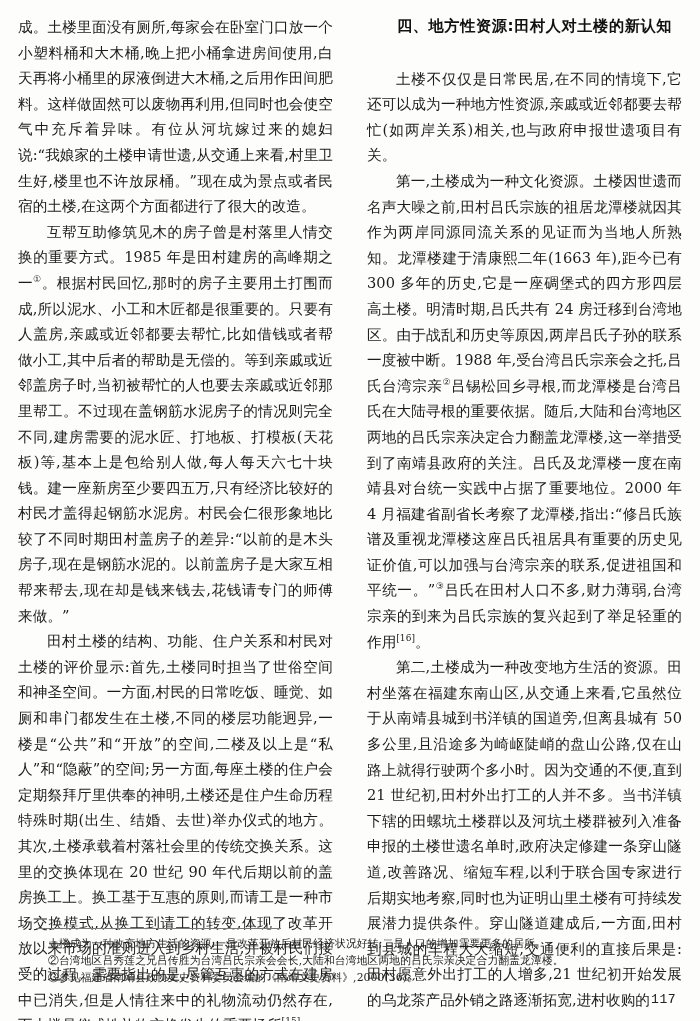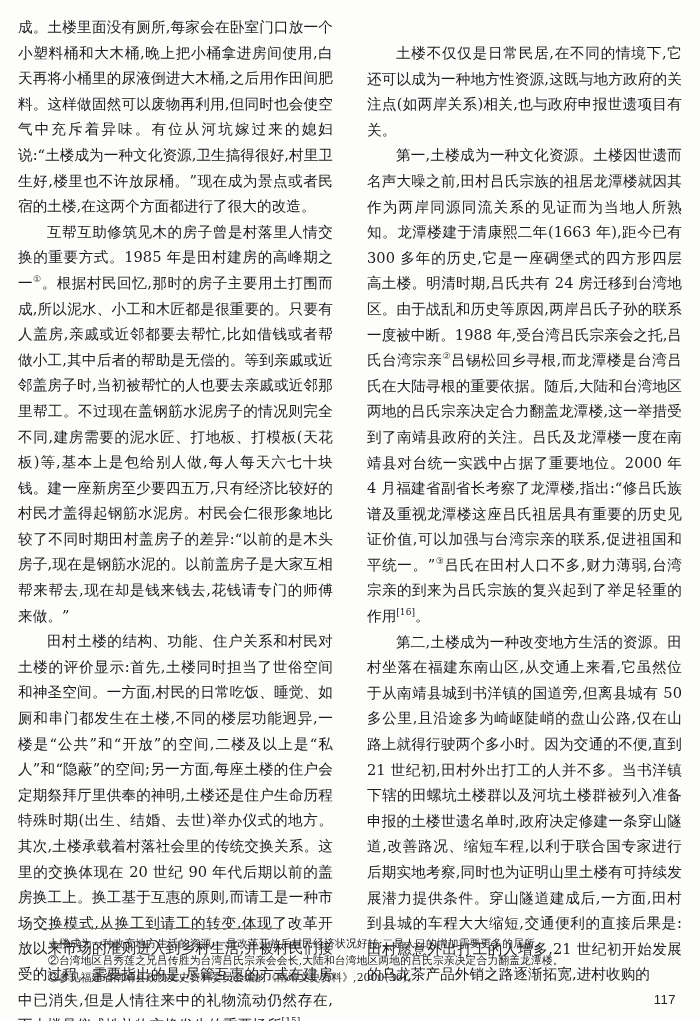--- a/index.html
+++ b/index.html
@@ -101,48 +101,49 @@
     white-space: nowrap;
     color: #222;
     letter-spacing: 0.1px;
   }
 
   .page-number {
     position: absolute;
     right: 24px;
     bottom: 14px;
     font-size: 13px;
-    font-family: Liberation Sans, sans-serif;
+    font-family: Liberation Mono, monospace;
     color: #222;
     letter-spacing: 0.5px;
     text-align: right;
   }
 </style>
 </head>
 <body>
 
 <div class="page"></div>
 
 <div class="columns">
 
   <div class="col col-left">
 
-    <p class="para cont">成。土楼里面没有厕所,每家会在卧室门口放一个小塑料桶和大木桶,晚上把小桶拿进房间使用,白天再将小桶里的尿液倒进大木桶,之后用作田间肥料。这样做固然可以废物再利用,但同时也会使空气中充斥着异味。有位从河坑嫁过来的媳妇说:“土楼成为一种文化资源,卫生搞得很好,村里卫生好,楼里也不许放尿桶。”现在成为景点或者民宿的土楼,在这两个方面都进行了很大的改造。</p>
+    <p class="para cont">成。土楼里面没有厕所,每家会在卧室门口放一个小塑料桶和大木桶,晚上把小桶拿进房间使用,白天再将小桶里的尿液倒进大木桶,之后用作田间肥料。这样做固然可以废物再利用,但同时也会使空气中充斥着异味。有位从河坑嫁过来的媳妇说:“我娘家的土楼申请世遗,从交通上来看,村里卫生好,楼里也不许放尿桶。”现在成为景点或者民宿的土楼,在这两个方面都进行了很大的改造。</p>
 
     <p class="para"><span>互帮互助修筑见木的房子曾是村落里人情交换的重要方式。1985 年是田村建房的高峰期之一</span><sup class="ref">①</sup><span>。根据村民回忆,那时的房子主要用土打围而成,所以泥水、小工和木匠都是很重要的。只要有人盖房,亲戚或近邻都要去帮忙,比如借钱或者帮做小工,其中后者的帮助是无偿的。等到亲戚或近邻盖房子时,当初被帮忙的人也要去亲戚或近邻那里帮工。不过现在盖钢筋水泥房子的情况则完全不同,建房需要的泥水匠、打地板、打模板(天花板)等,基本上是包给别人做,每人每天六七十块钱。建一座新房至少要四五万,只有经济比较好的村民才盖得起钢筋水泥房。村民会仁很形象地比较了不同时期田村盖房子的差异:“以前的是木头房子,现在是钢筋水泥的。以前盖房子是大家互相帮来帮去,现在却是钱来钱去,花钱请专门的师傅来做。”</span></p>
 
     <p class="para"><span>田村土楼的结构、功能、住户关系和村民对土楼的评价显示:首先,土楼同时担当了世俗空间和神圣空间。一方面,村民的日常吃饭、睡觉、如厕和串门都发生在土楼,不同的楼层功能迥异,一楼是“公共”和“开放”的空间,二楼及以上是“私人”和“隐蔽”的空间;另一方面,每座土楼的住户会定期祭拜厅里供奉的神明,土楼还是住户生命历程特殊时期(出生、结婚、去世)举办仪式的地方。其次,土楼承载着村落社会里的传统交换关系。这里的交换体现在 20 世纪 90 年代后期以前的盖房换工上。换工基于互惠的原则,而请工是一种市场交换模式,从换工到请工的转变,体现了改革开放以来市场的准则进入到乡村生活,并被村民们接受的过程。需要指出的是,尽管互惠的方式在建房中已消失,但是人情往来中的礼物流动仍然存在,而土楼是仪式性礼物交换发生的重要场所</span><sup class="ref">[15]</sup><span>。</span></p>
   </div>
 
   <div class="col col-right">
 
+    <h2 class="sec-heading">四、地方性资源:田村人对土楼的新认知</h2>
 
     <div class="heading-gap"></div>
 
-    <p class="para">土楼不仅仅是日常民居,在不同的情境下,它还可以成为一种地方性资源,这既与地方政府的关注点(如两岸关系)相关,也与政府申报世遗项目有关。</p>
+    <p class="para">土楼不仅仅是日常民居,在不同的情境下,它还可以成为一种地方性资源,亲戚或近邻都要去帮忙(如两岸关系)相关,也与政府申报世遗项目有关。</p>
 
     <p class="para"><span>第一,土楼成为一种文化资源。土楼因世遗而名声大噪之前,田村吕氏宗族的祖居龙潭楼就因其作为两岸同源同流关系的见证而为当地人所熟知。龙潭楼建于清康熙二年(1663 年),距今已有 300 多年的历史,它是一座碉堡式的四方形四层高土楼。明清时期,吕氏共有 24 房迁移到台湾地区。由于战乱和历史等原因,两岸吕氏子孙的联系一度被中断。1988 年,受台湾吕氏宗亲会之托,吕氏台湾宗亲</span><sup class="ref">②</sup><span>吕锡松回乡寻根,而龙潭楼是台湾吕氏在大陆寻根的重要依据。随后,大陆和台湾地区两地的吕氏宗亲决定合力翻盖龙潭楼,这一举措受到了南靖县政府的关注。吕氏及龙潭楼一度在南靖县对台统一实践中占据了重要地位。2000 年 4 月福建省副省长考察了龙潭楼,指出:“修吕氏族谱及重视龙潭楼这座吕氏祖居具有重要的历史见证价值,可以加强与台湾宗亲的联系,促进祖国和平统一。”</span><sup class="ref">③</sup><span>吕氏在田村人口不多,财力薄弱,台湾宗亲的到来为吕氏宗族的复兴起到了举足轻重的作用</span><sup class="ref">[16]</sup><span>。</span></p>
 
     <p class="para">第二,土楼成为一种改变地方生活的资源。田村坐落在福建东南山区,从交通上来看,它虽然位于从南靖县城到书洋镇的国道旁,但离县城有 50 多公里,且沿途多为崎岖陡峭的盘山公路,仅在山路上就得行驶两个多小时。因为交通的不便,直到 21 世纪初,田村外出打工的人并不多。当书洋镇下辖的田螺坑土楼群以及河坑土楼群被列入准备申报的土楼世遗名单时,政府决定修建一条穿山隧道,改善路况、缩短车程,以利于联合国专家进行后期实地考察,同时也为证明山里土楼有可持续发展潜力提供条件。穿山隧道建成后,一方面,田村到县城的车程大大缩短,交通便利的直接后果是:田村愿意外出打工的人增多,21 世纪初开始发展的乌龙茶产品外销之路逐渐拓宽,进村收购的</p>
   </div>
 </div>
 
 <div class="footnotes">
   <div class="fn-rule"></div>
   <ul class="fn-list">

